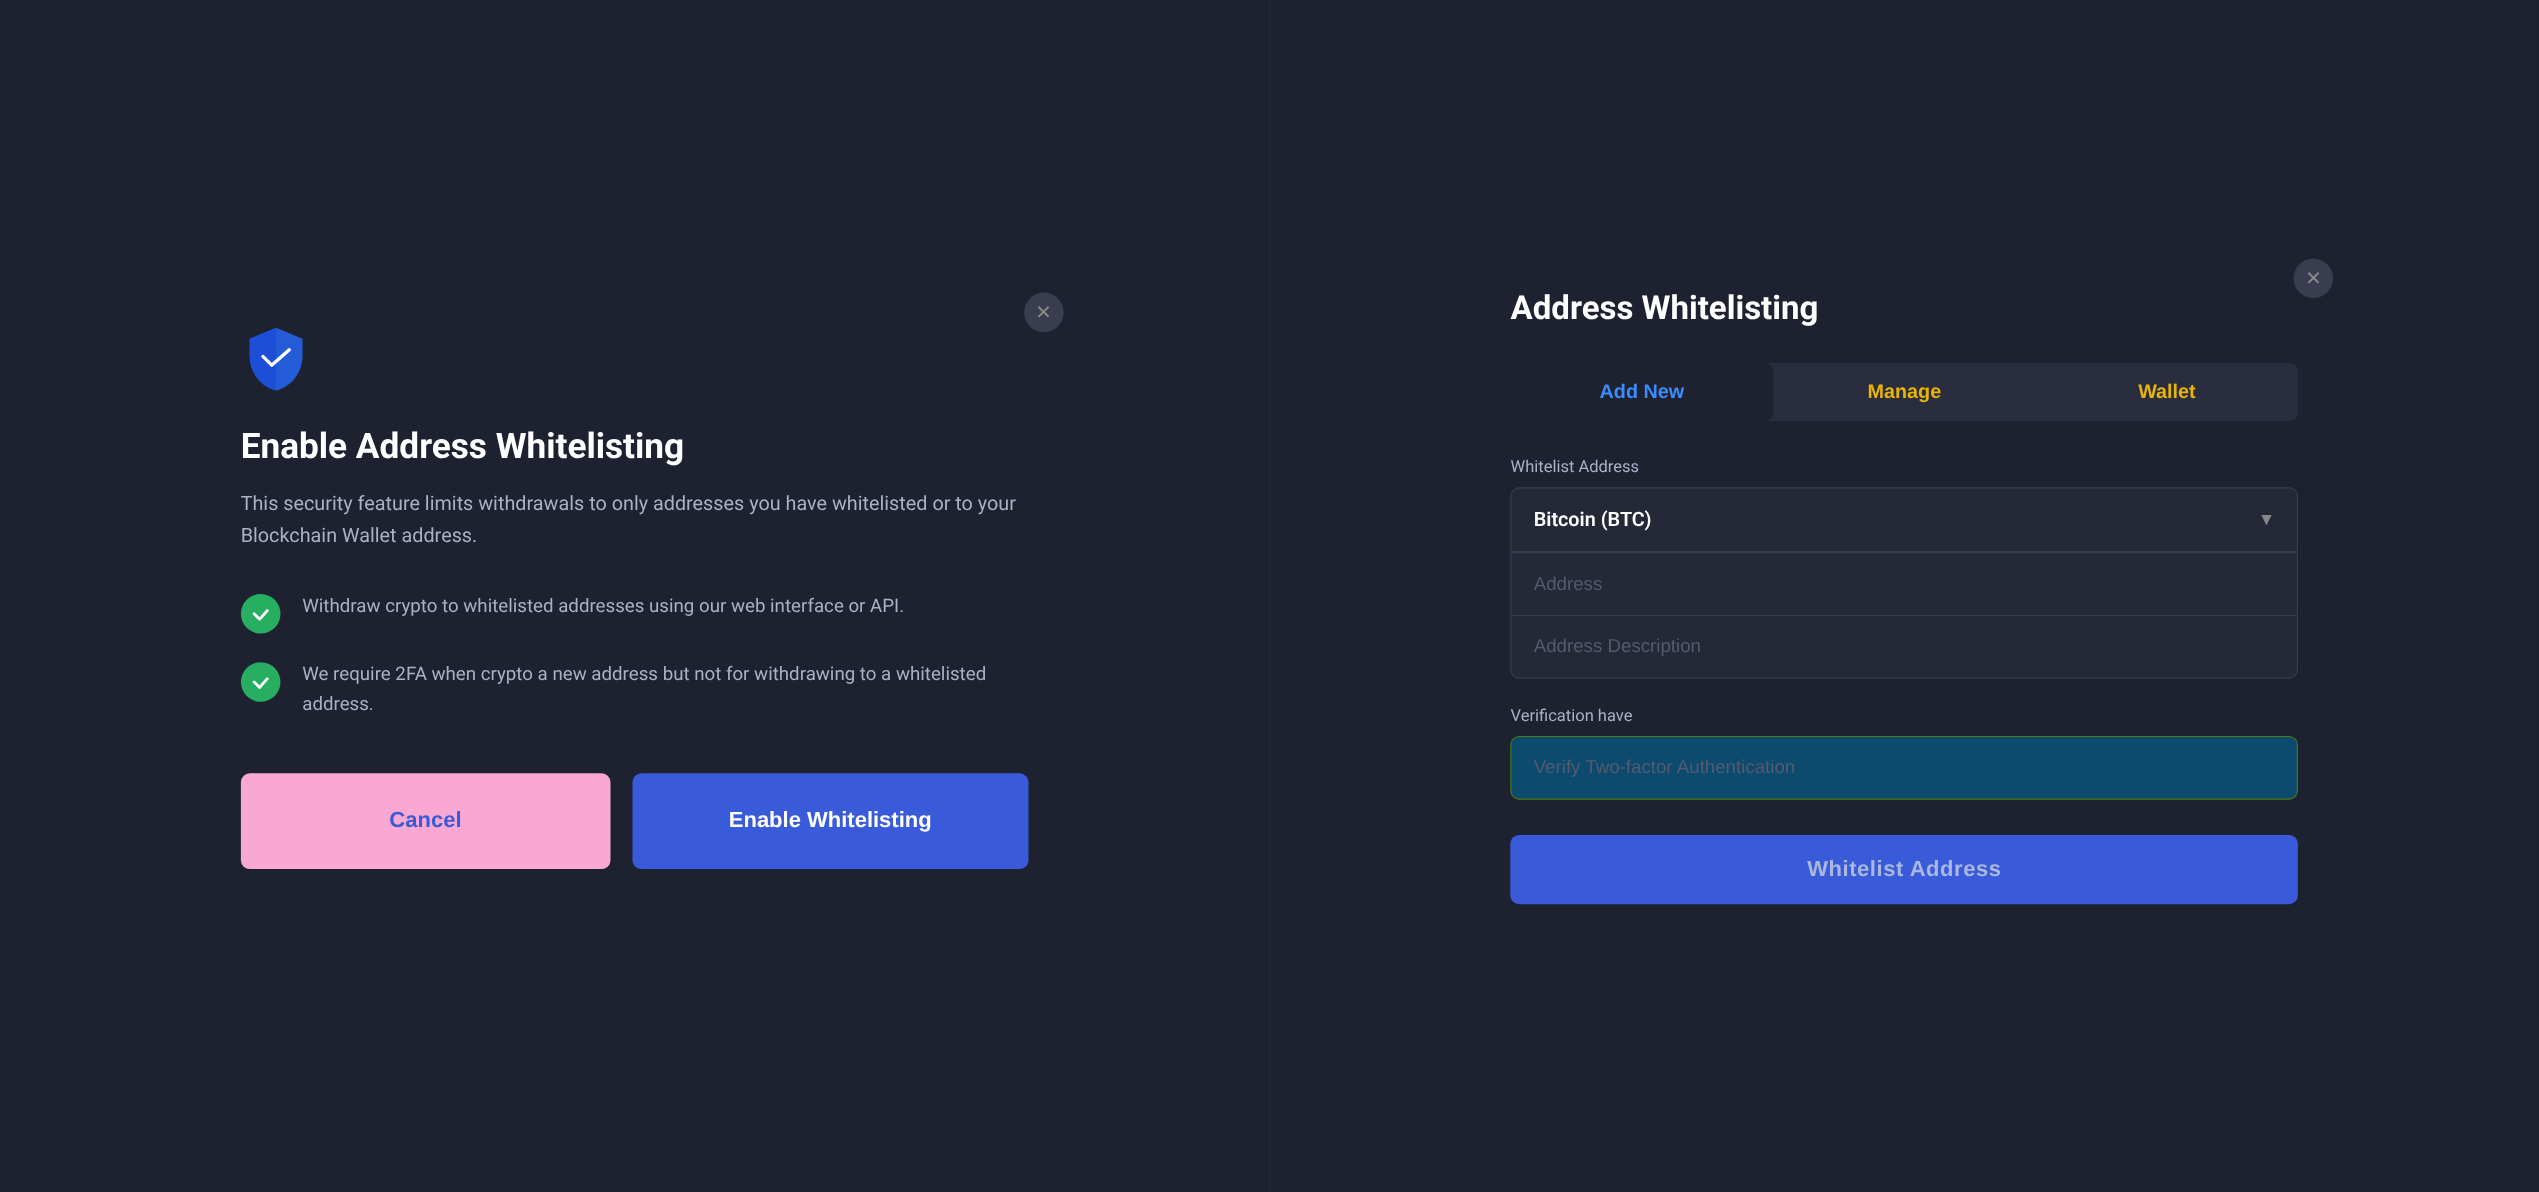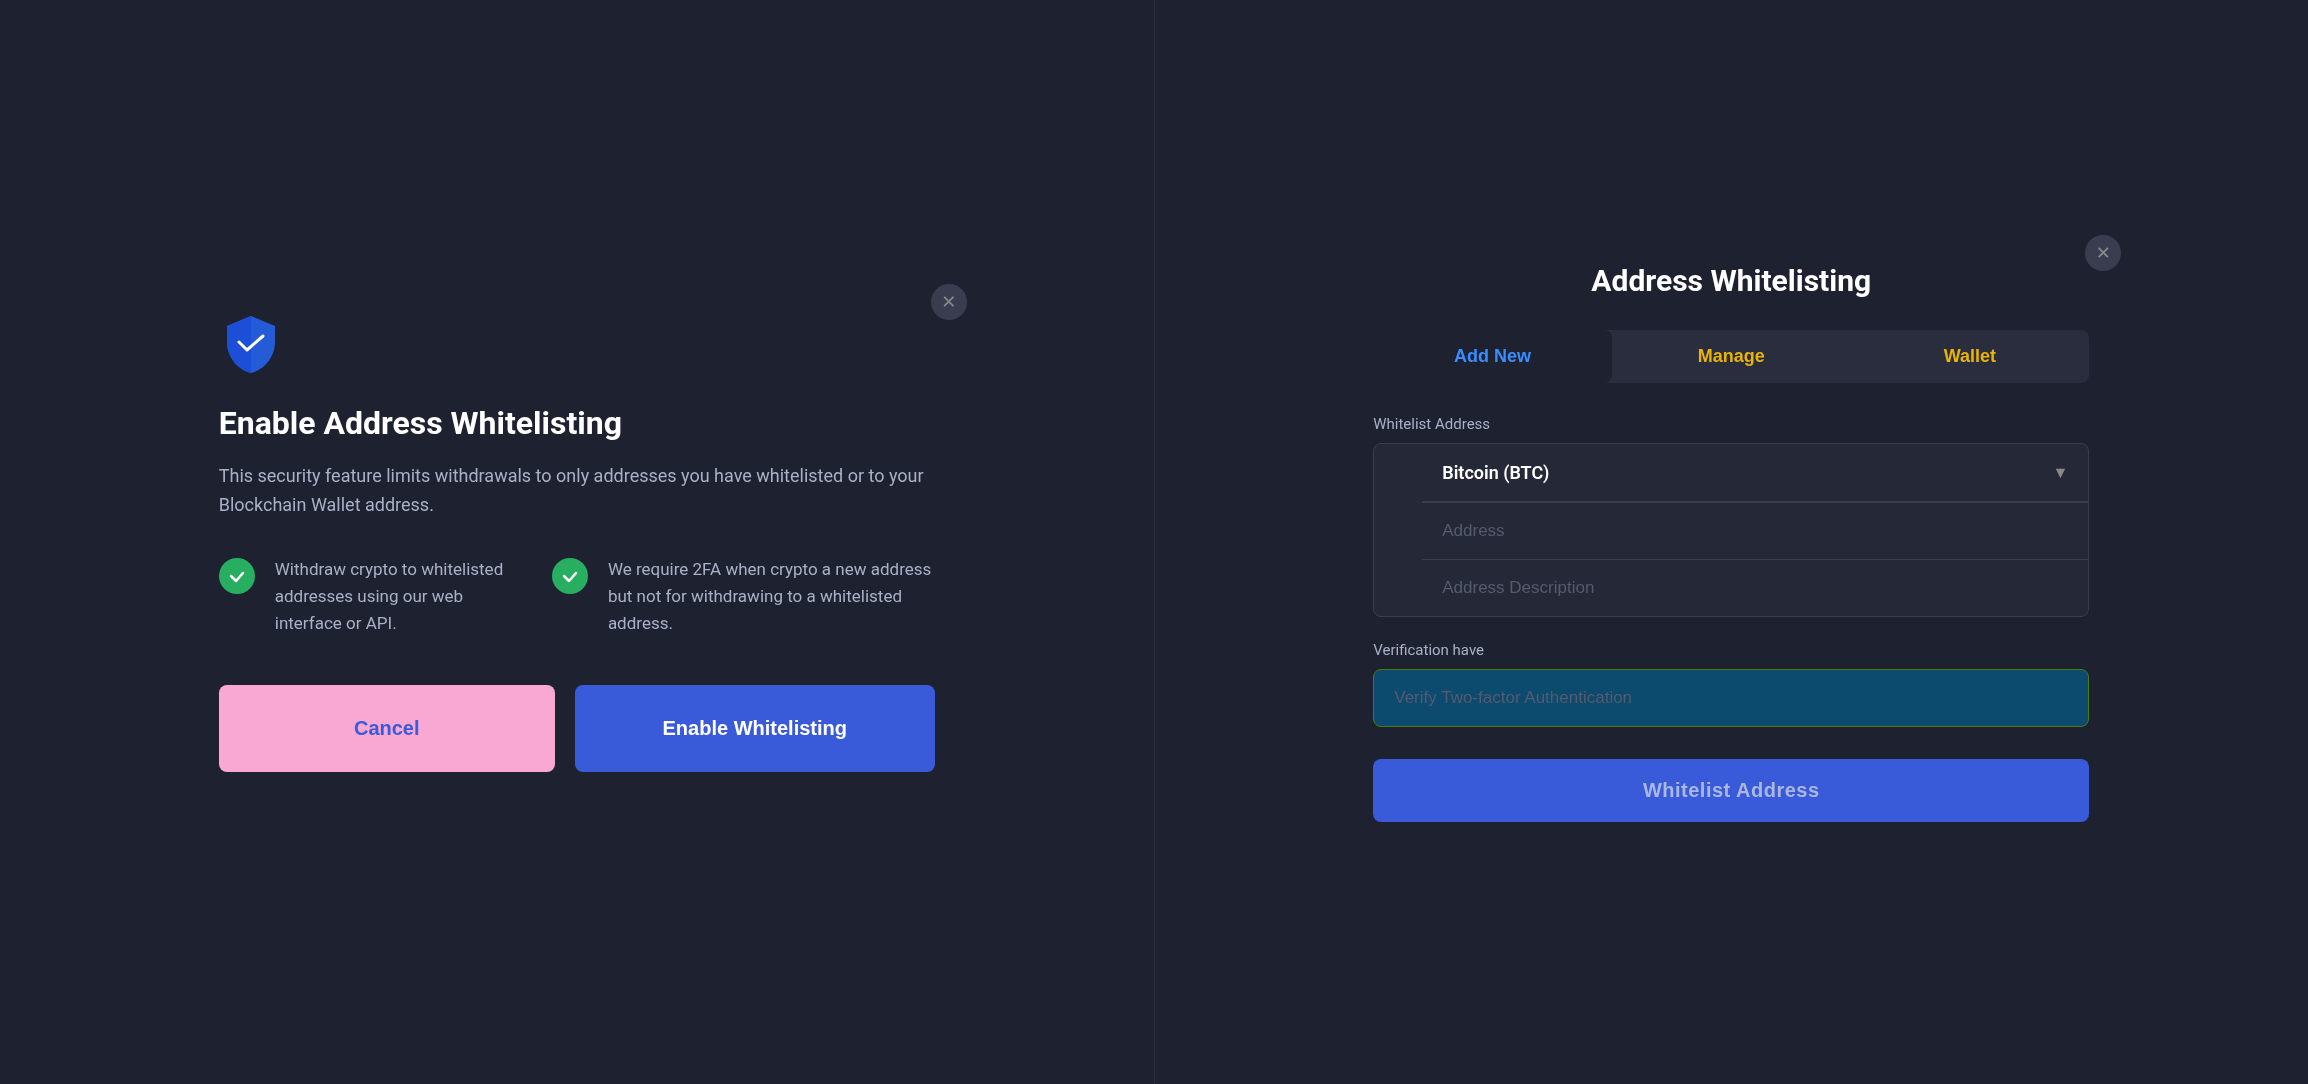--- a/index.html
+++ b/index.html
@@ -82,21 +82,21 @@
 
     .dialog-description {
       font-size: 18px;
       color: #aab0c6;
       line-height: 1.6;
       margin-bottom: 36px;
     }
 
     .feature-list {
       display: flex;
-      flex-direction: row;
+      flex-direction: column;
       gap: 24px;
       margin-bottom: 48px;
     }
 
     .feature-item {
       display: flex;
       align-items: flex-start;
       gap: 20px;
     }
 
@@ -150,21 +150,21 @@
       font-size: 20px;
       font-weight: 700;
       cursor: pointer;
     }
 
     
     .dialog-title-center {
       font-size: 30px;
       font-weight: 700;
       color: #ffffff;
-      text-align: center;
+      text-align: left;
       margin-bottom: 32px;
     }
 
     .tabs {
       display: flex;
       background: #2a2d3e;
       border-radius: 8px;
       margin-bottom: 32px;
       overflow: hidden;
     }
@@ -196,21 +196,20 @@
 
     .form-group {
       margin-bottom: 24px;
     }
 
     .form-box {
       background: #252836;
       border: 1px solid #3a3d50;
       border-radius: 8px;
       overflow: hidden;
-      padding-left: 48px;
     }
 
     .form-field {
       display: flex;
       align-items: center;
       padding: 0 20px;
     }
 
     .form-field-select {
       display: flex;

